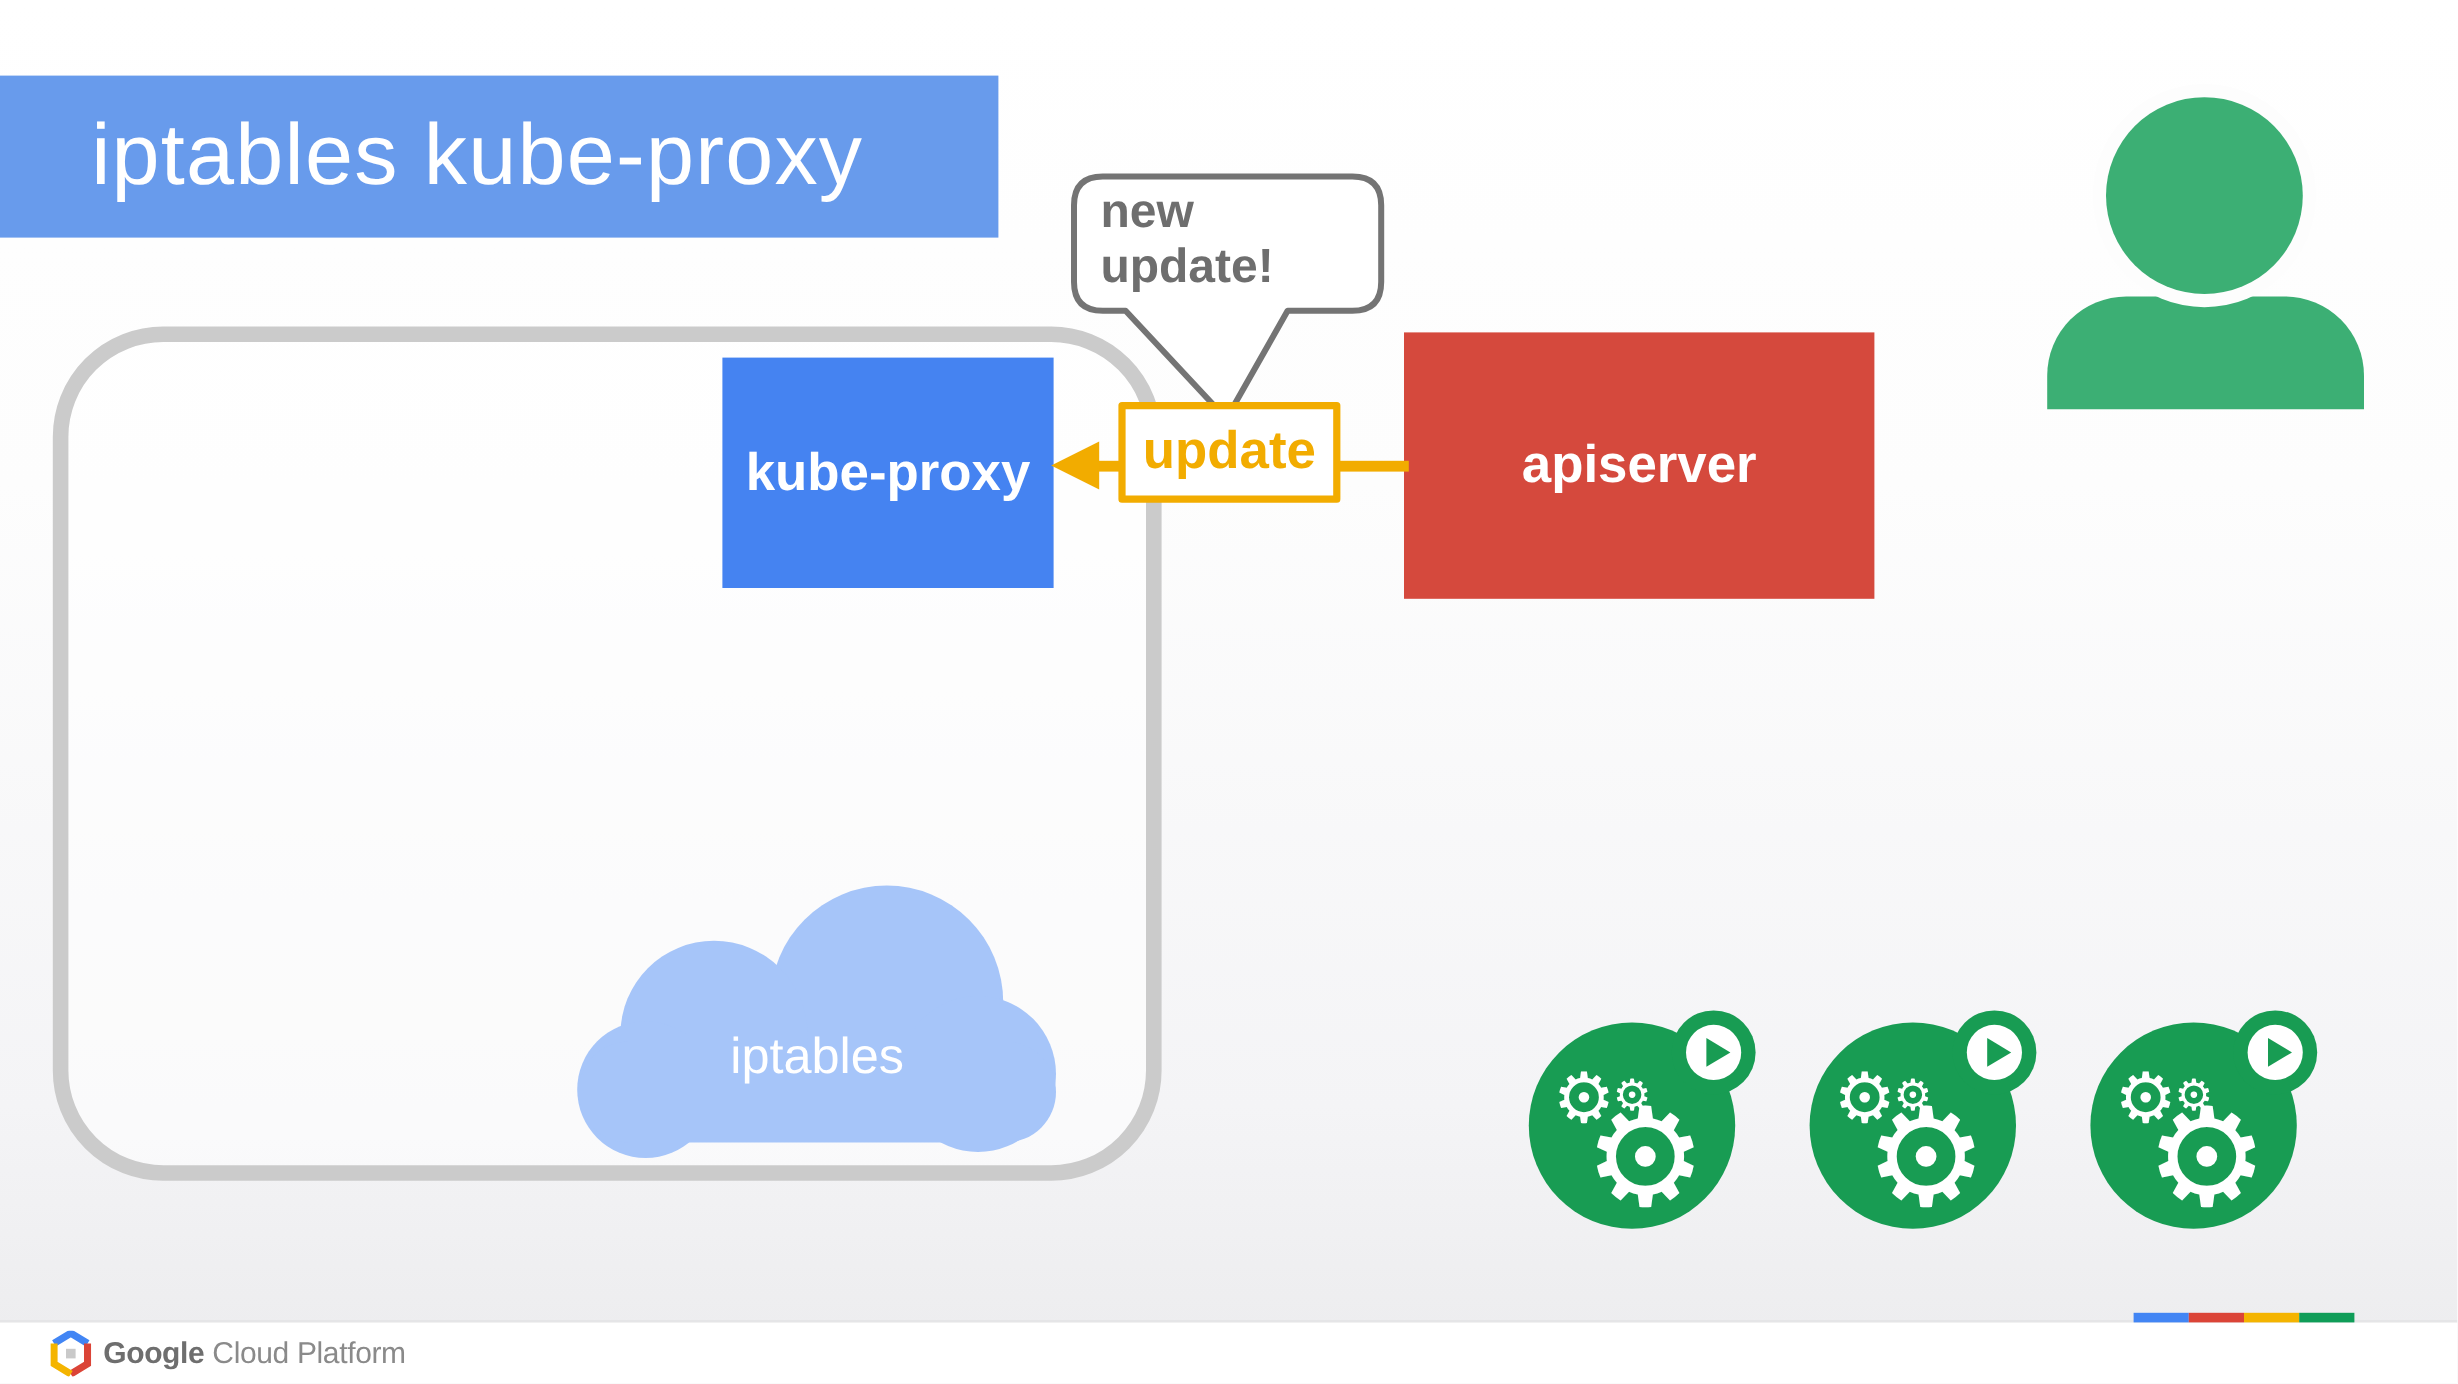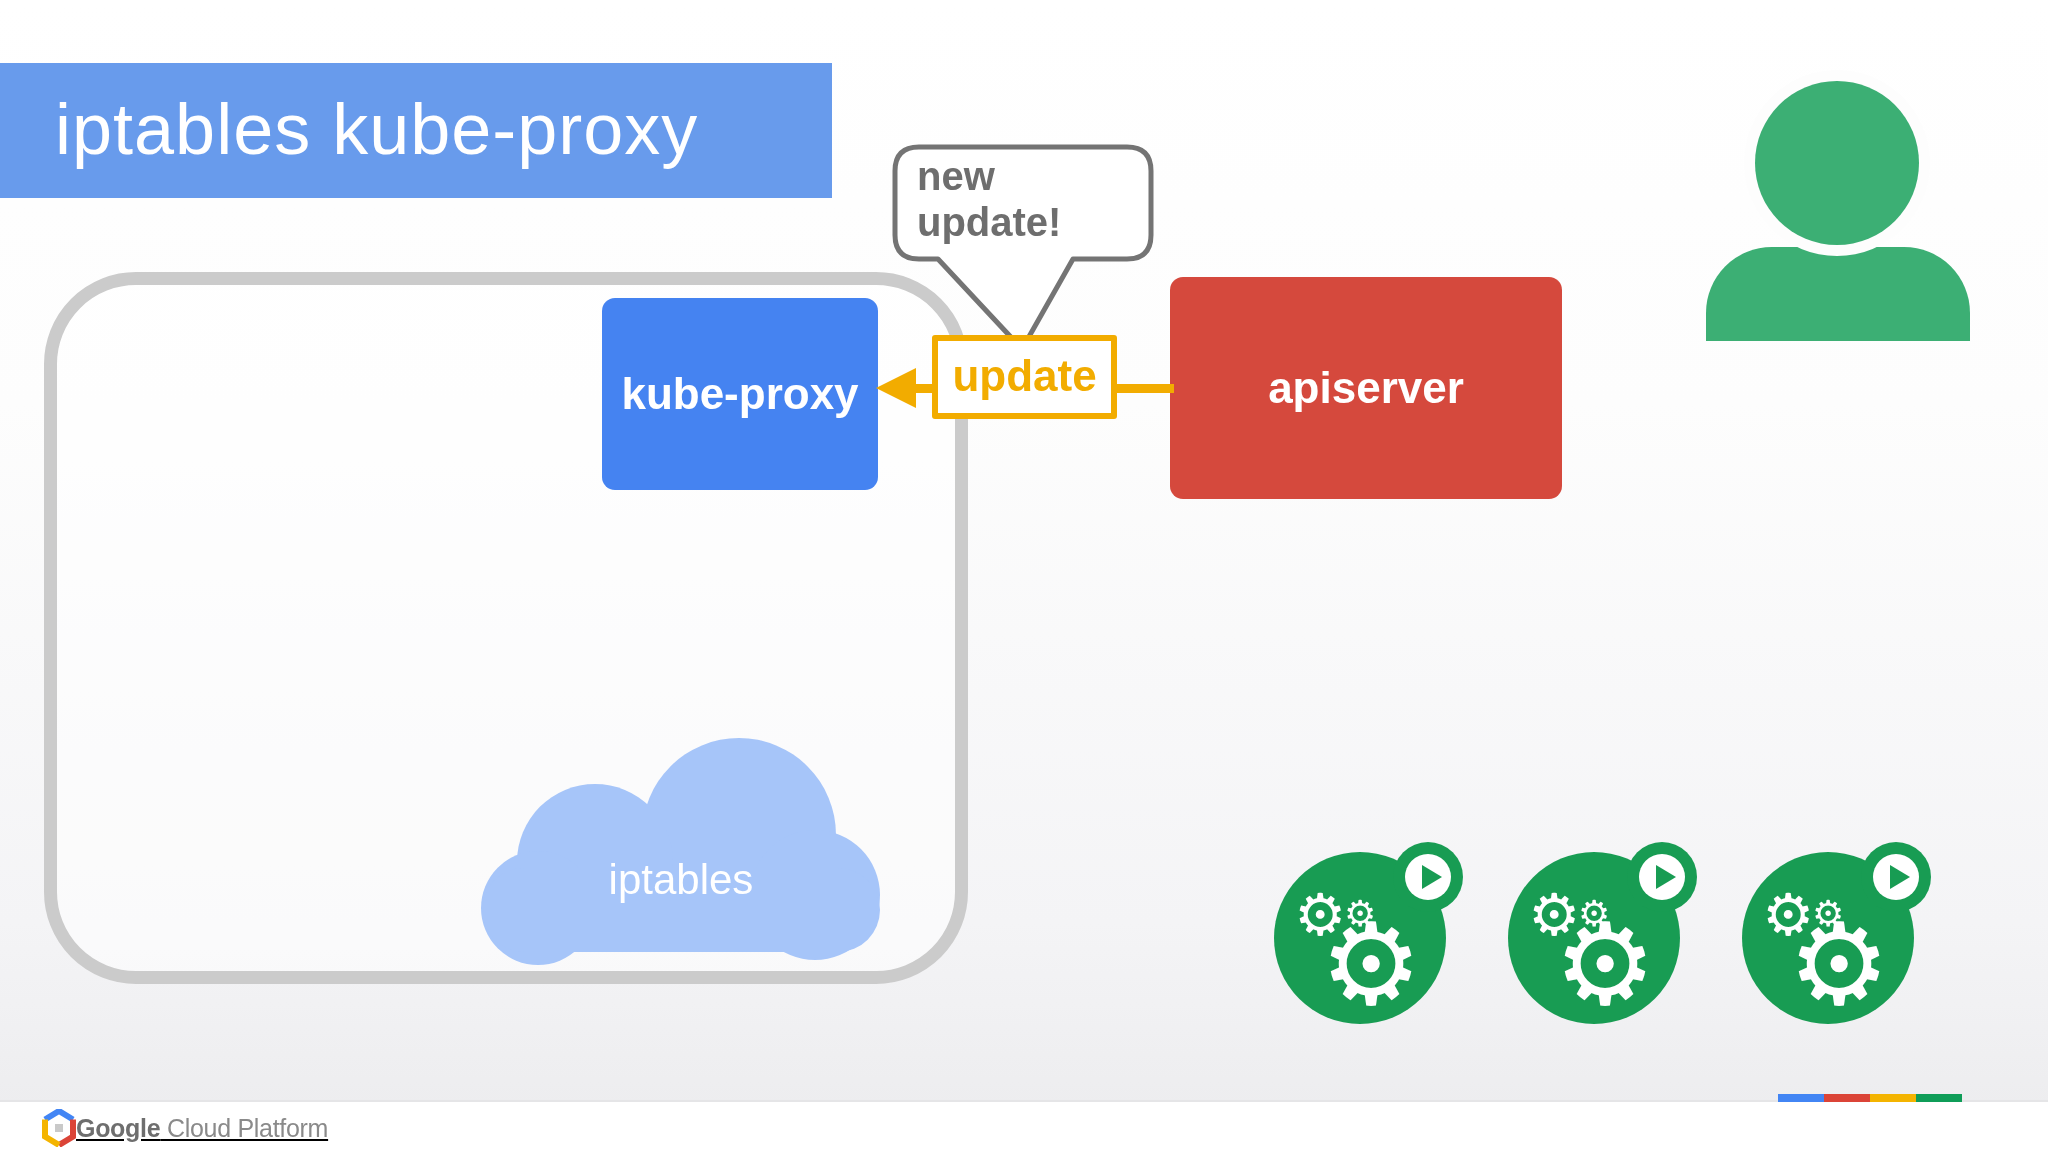--- a/index.html
+++ b/index.html
@@ -3,35 +3,35 @@
 <meta charset="utf-8">
 <style>
   html,body{margin:0;padding:0;background:#fff;}
   .slide{
     position:relative;width:2048px;height:1153px;overflow:hidden;
     font-family:"Liberation Sans",sans-serif;
     background:linear-gradient(180deg,#ffffff 0%,#fdfdfd 35%,#f4f4f6 80%,#ededef 96%);
   }
   
   .title-banner{position:absolute;left:0;top:63px;width:832px;height:135px;background:var(--banner_blue);z-index:2;}
-  .title-banner span{display:block;padding-left:55px;line-height:133px;font-size:72px;font-weight:300;color:#fff;letter-spacing:1px;}
+  .title-banner span{display:block;padding-left:76px;line-height:133px;font-size:72px;font-weight:300;color:#fff;letter-spacing:1px;}
   
   .node{position:absolute;left:44px;top:272px;width:924px;height:712px;border:13px solid var(--node_gray);border-radius:92px;background:rgba(255,255,255,.55);z-index:1;box-sizing:border-box;}
   .node-label{position:absolute;left:114px;top:326px;font-size:54px;font-weight:700;color:var(--label_gray);z-index:2;}
   
   .cloud{position:absolute;left:482px;top:738px;width:398px;height:214px;z-index:2;}
   .cloud .puff{position:absolute;background:var(--cloud_blue);border-radius:50%;}
   .cloud .p1{left:160px;top:0;width:194px;height:194px;}
   .cloud .p2{left:35px;top:46px;width:156px;height:156px;}
   .cloud .p3{left:-1px;top:113px;width:114px;height:114px;}
   .cloud .p4{left:268px;top:92px;width:130px;height:130px;}
   .cloud .base{position:absolute;left:0;top:130px;width:398px;height:84px;border-radius:42px;background:var(--cloud_blue);}
   .cloud .cloud-label{position:absolute;left:0;top:118px;width:100%;text-align:center;font-size:42px;font-weight:400;color:#fff;}
   
-  .dbox{position:absolute;text-align:center;color:#fff;font-weight:700;z-index:3;border-radius:13px;}
+  .dbox{position:absolute;text-align:center;color:#fff;font-weight:700;z-index:3;}
   .kube-proxy{left:602px;top:298px;width:276px;height:192px;background:var(--box_blue);font-size:44px;line-height:192px;}
   .apiserver{left:1170px;top:277px;width:392px;height:222px;background:var(--box_red);font-size:44px;line-height:222px;}
   .update-box{position:absolute;left:932px;top:335px;width:185px;height:84px;background:#fff;border:6px solid var(--amber);border-radius:3px;box-sizing:border-box;text-align:center;z-index:5;}
   .update-box span{font-size:44px;font-weight:700;color:var(--amber);line-height:70px;}
   
   .arrow-seg{position:absolute;height:9px;background:var(--amber);top:384px;z-index:4;}
   .seg-right{left:1112px;width:62px;}
   .seg-left{left:912px;width:24px;}
   .arrow-head{position:absolute;left:876px;top:368px;width:0;height:0;border-top:20px solid transparent;border-bottom:20px solid transparent;border-right:40px solid var(--amber);z-index:4;}
   
@@ -53,21 +53,21 @@
   .gear-med{left:20px;top:34px;font-size:58px;}
   .gear-small{left:70px;top:44px;font-size:36px;}
   .gear-large{left:46px;top:56px;font-size:114px;}
   
   .footer-bg{position:absolute;left:0;top:1102px;width:2048px;height:51px;background:#fff;z-index:6;}
   .footer-divider{position:absolute;left:0;top:1100px;width:2048px;height:2px;background:var(--divider);z-index:6;}
   .google-bar{position:absolute;left:1778px;top:1094px;width:184px;height:8px;display:flex;z-index:7;}
   .google-bar div{width:46px;height:8px;}
   .gb-blue{background:var(--bar_blue);} .gb-red{background:var(--bar_red);}
   .gb-yellow{background:var(--bar_yellow);} .gb-green{background:var(--bar_green);}
-  .gcp-logo{position:absolute;left:42px;top:1108px;height:40px;display:flex;align-items:center;z-index:7;text-decoration:underline;}
+  .gcp-logo{position:absolute;left:42px;top:1108px;height:40px;display:flex;align-items:center;gap:10px;z-index:7;}
   .gcp-wordmark{font-size:25px;color:var(--logo_text);letter-spacing:-0.3px;white-space:nowrap;}
   .gcp-wordmark .light{color:var(--logo_text_light);}
   .hex-svg polyline{fill:none;stroke-width:6;}
   .hex-blue{stroke:var(--bar_blue);} .hex-red{stroke:var(--bar_red);} .hex-yellow{stroke:var(--bar_yellow);}
 </style>
 </head>
 <body>
 
 <div class="slide">
 

